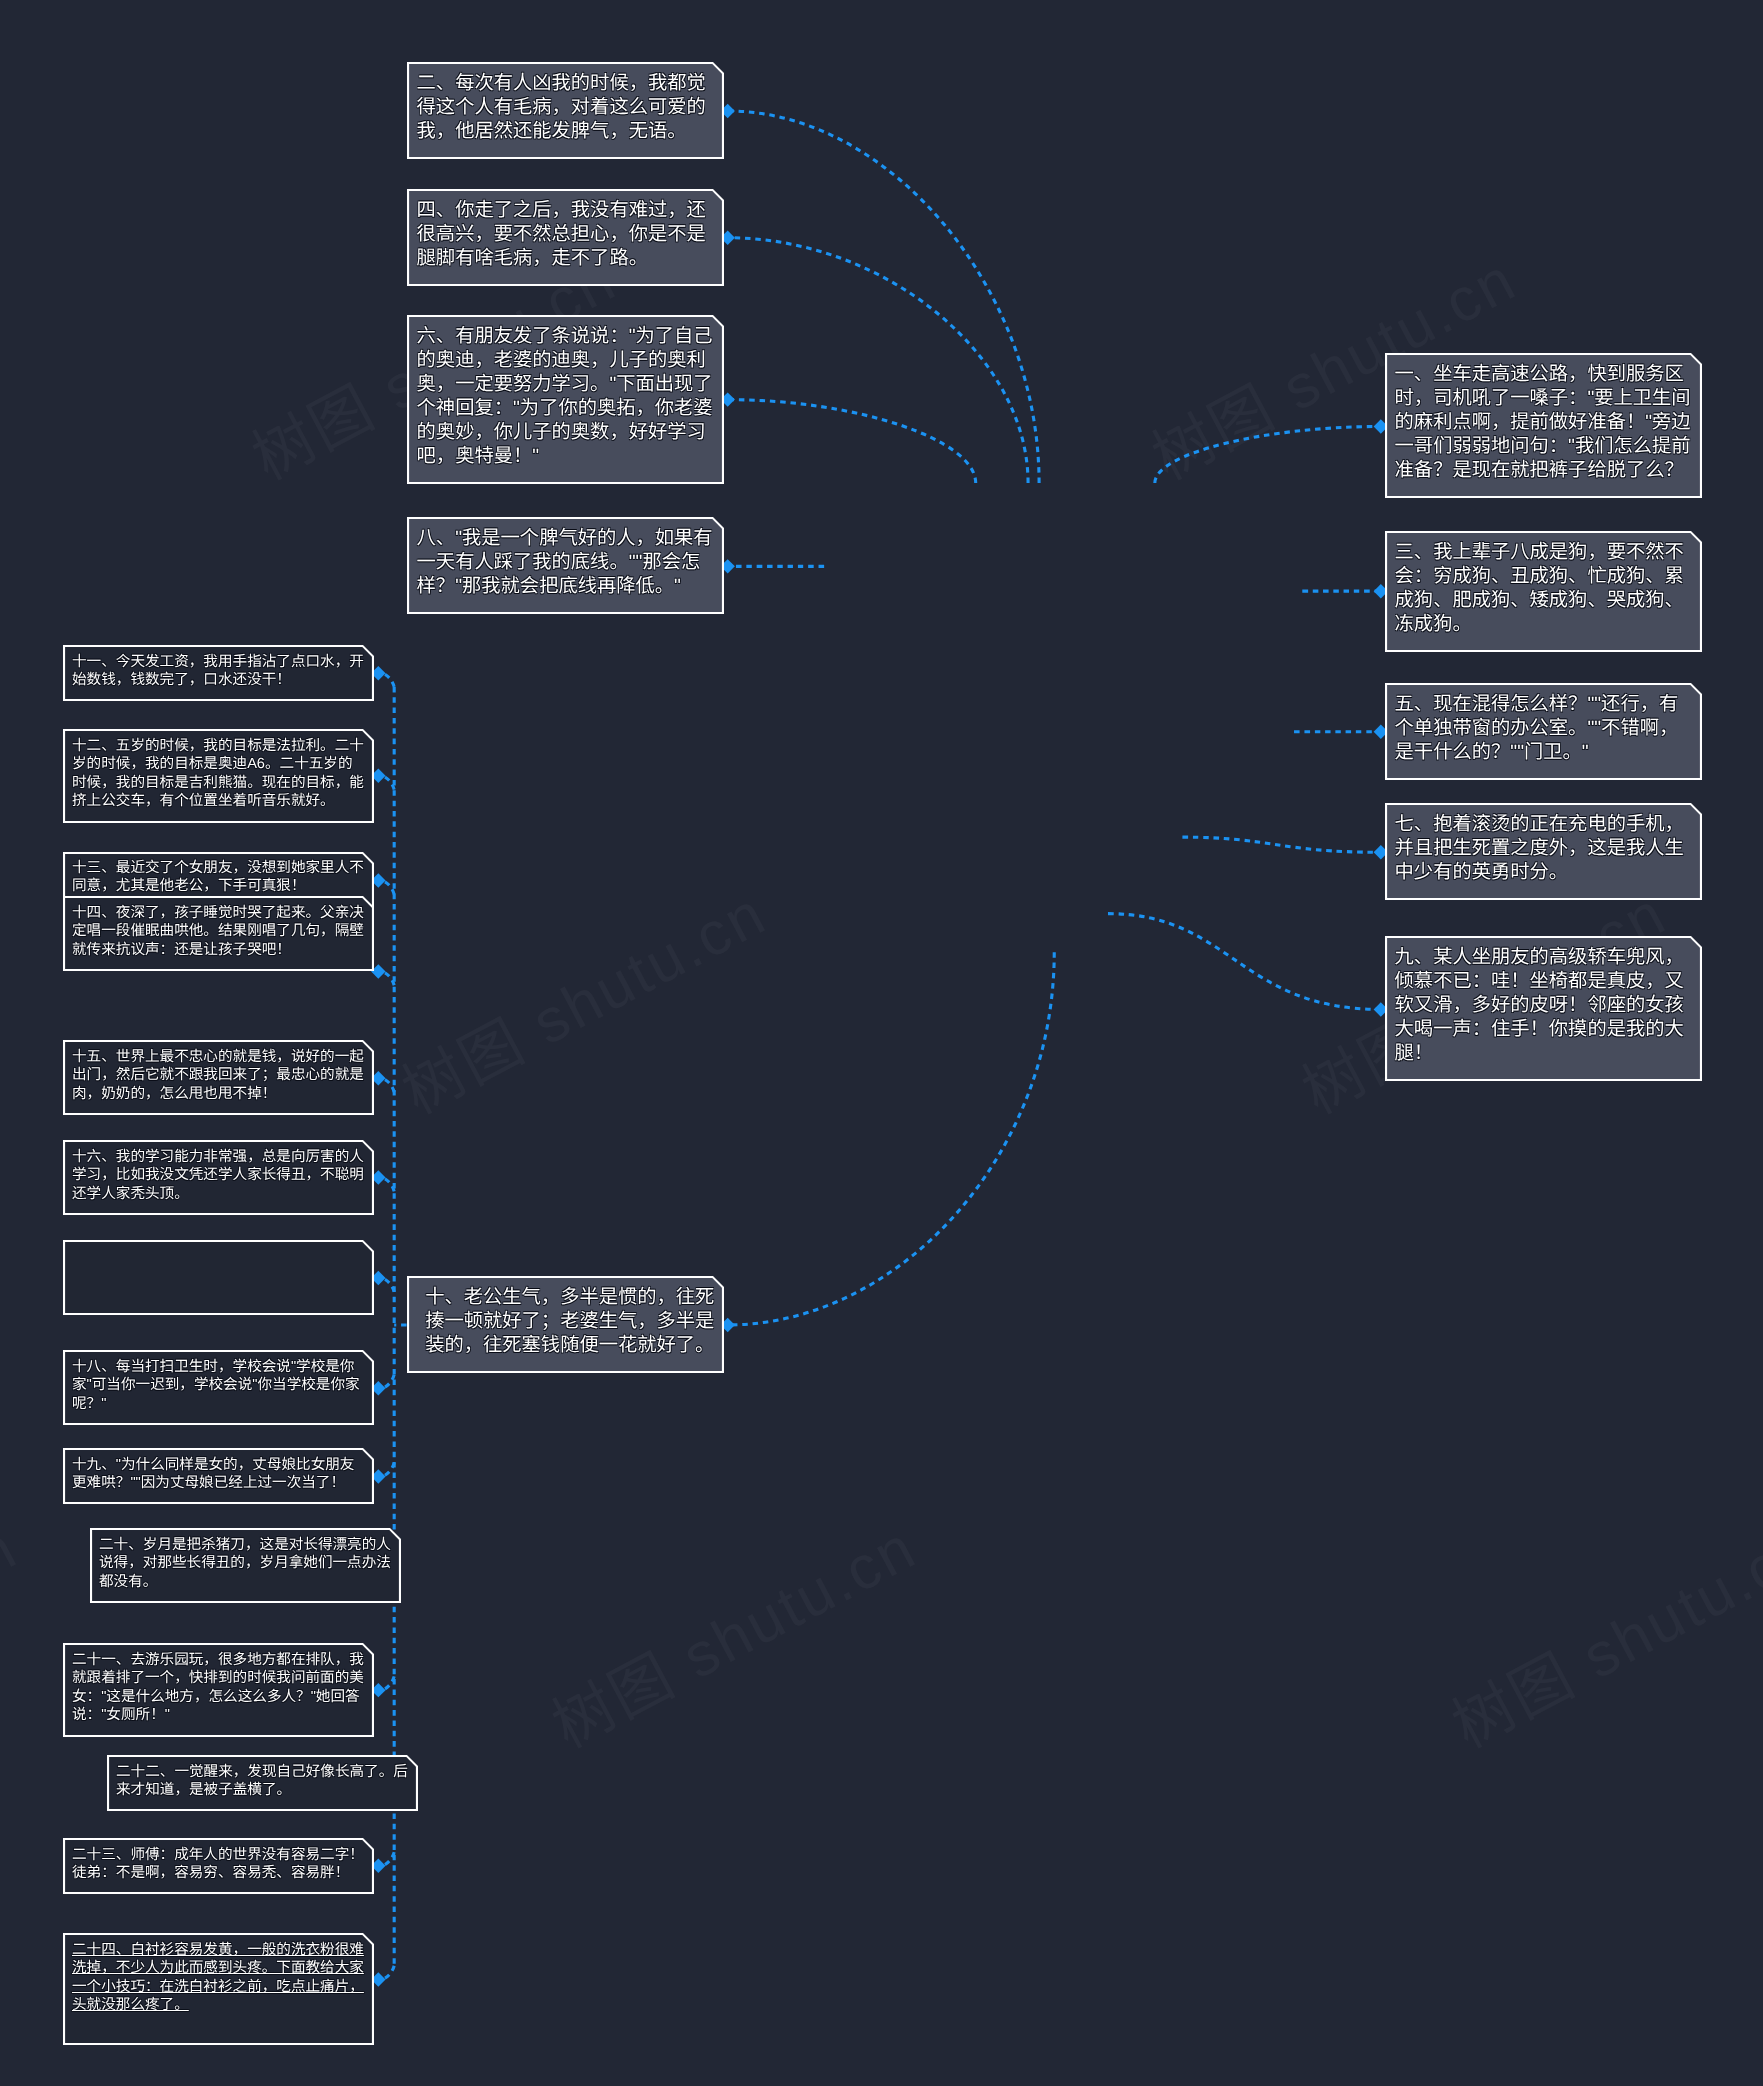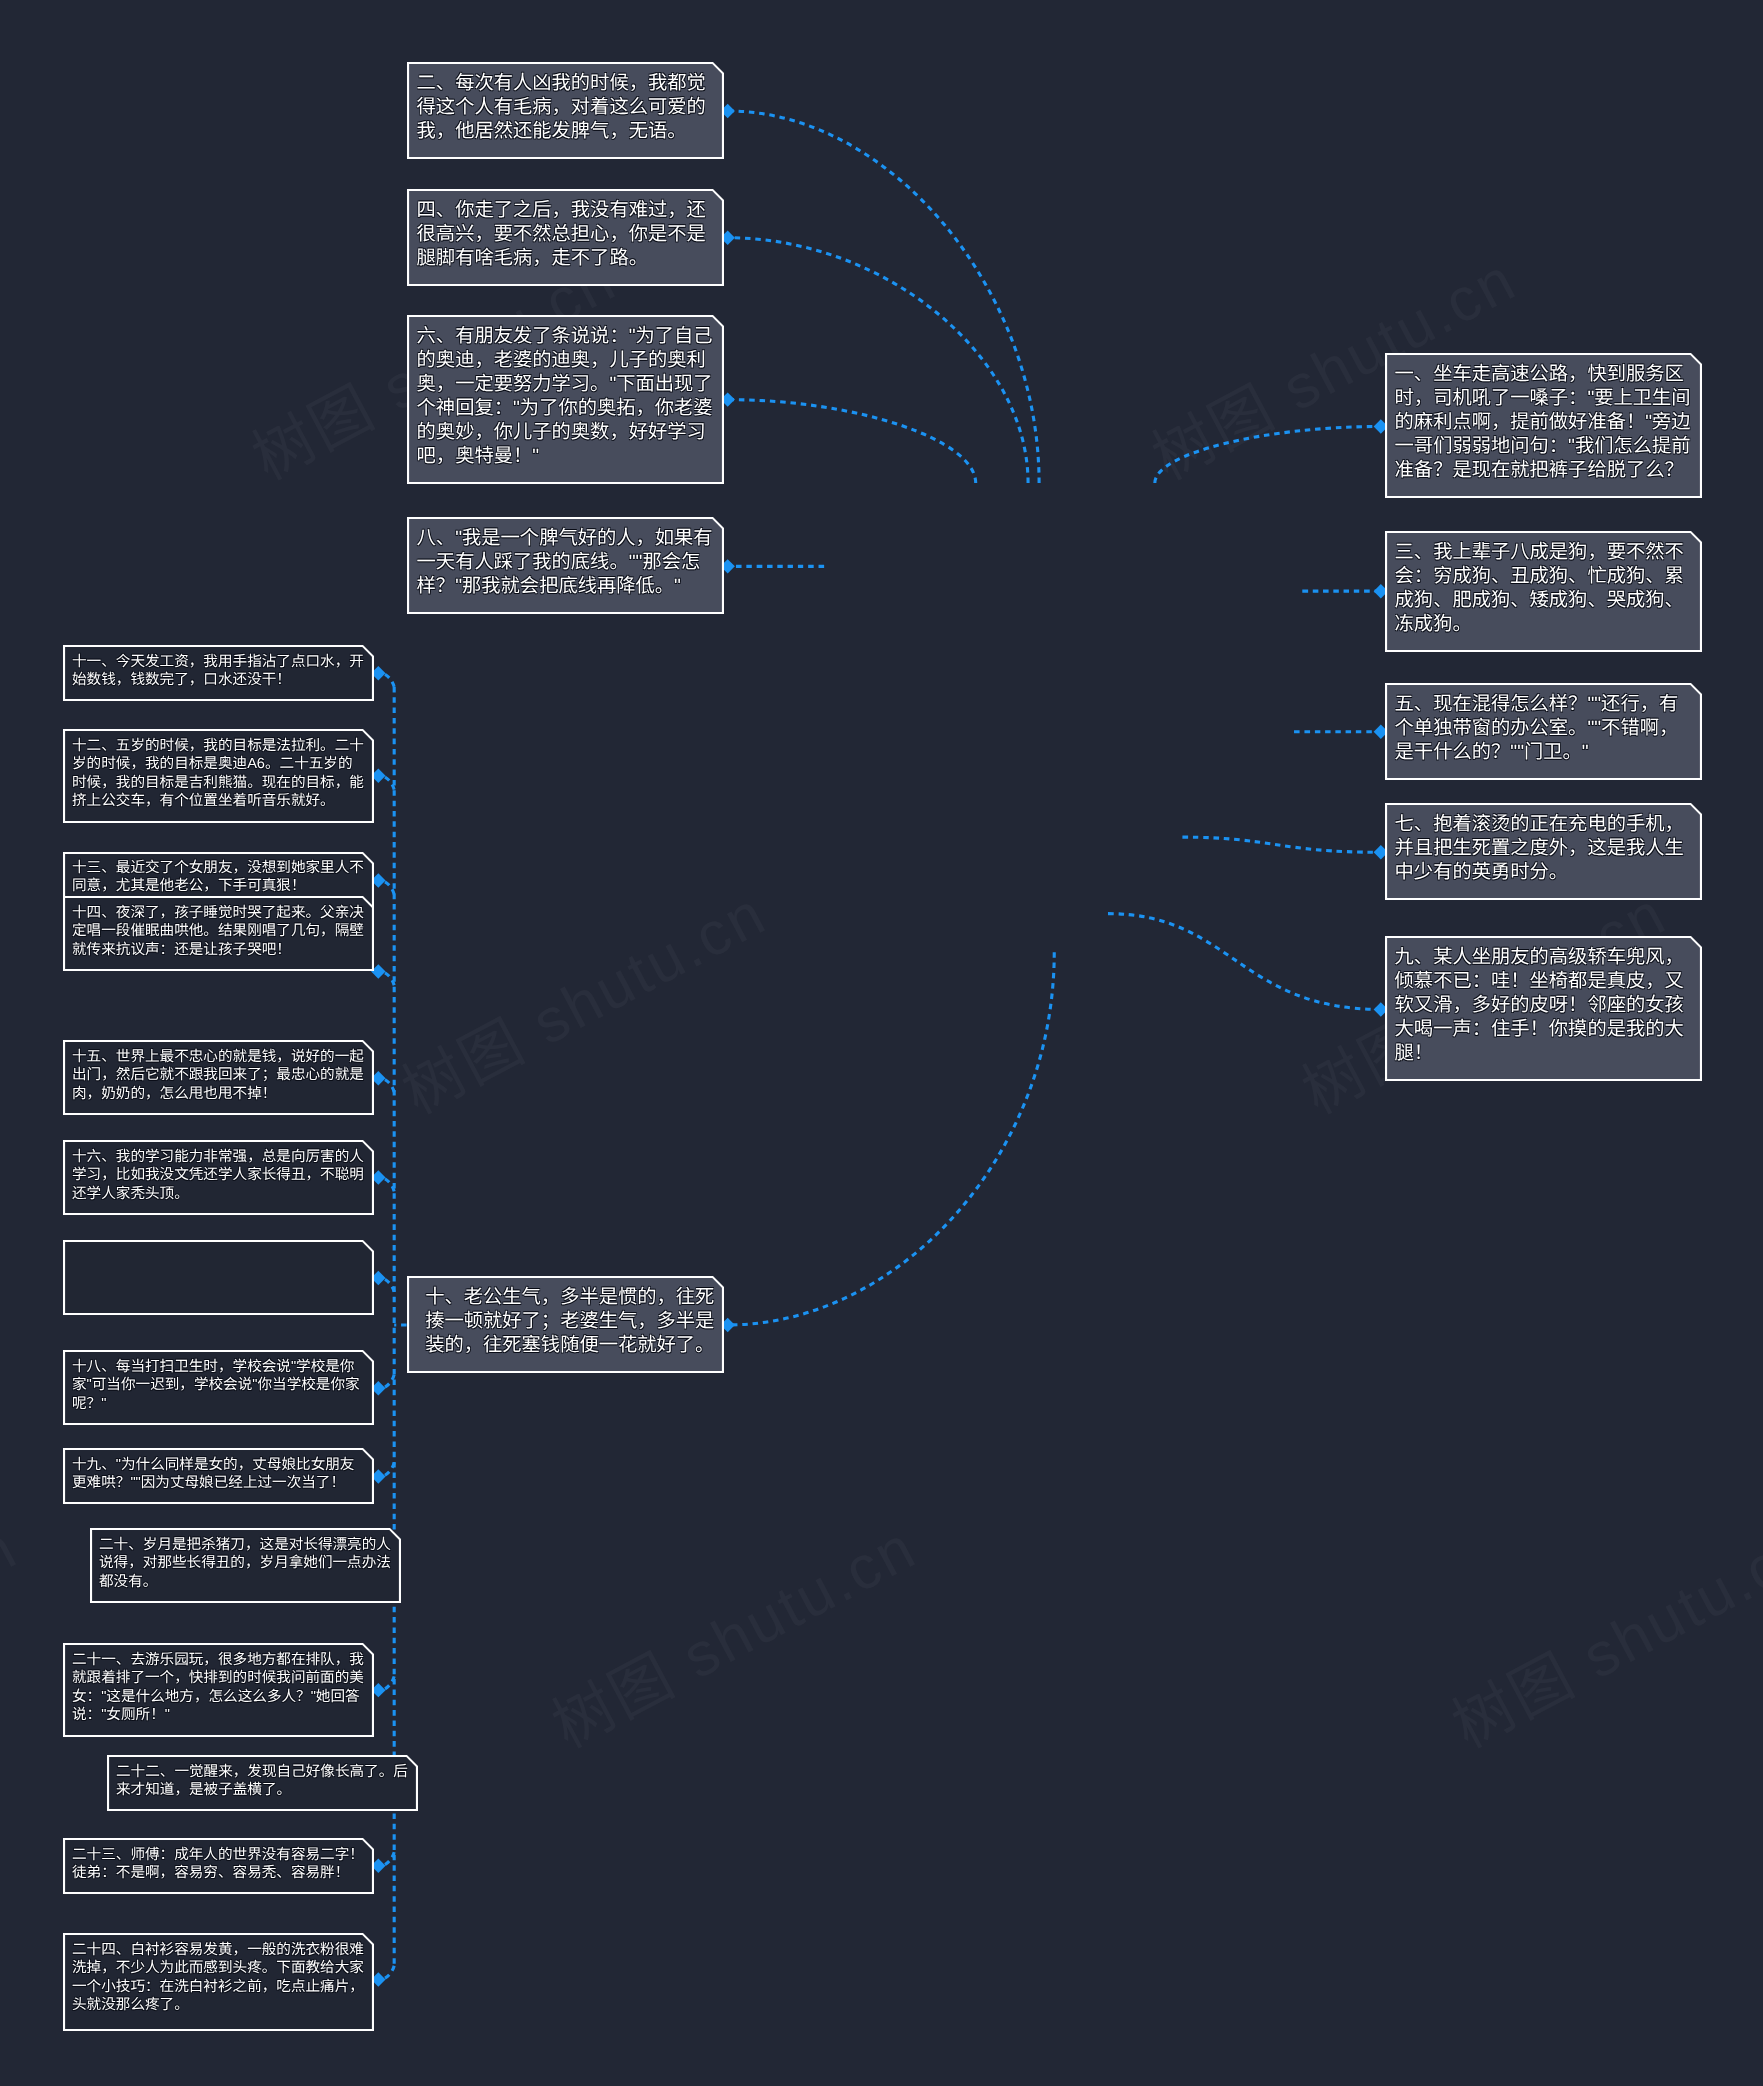--- a/index.html
+++ b/index.html
@@ -212,19 +212,19 @@
         <span class="txt">二十一、去游乐园玩，很多地方都在排队，我就跟着排了一个，快排到的时候我问前面的美女："这是什么地方，怎么这么多人？"她回答说："女厕所！"</span>
       </div>
       <div class="node sub" style="left: 63px; top: 1755px; height: 56px; margin-left: 44px;">
         <div class="fill"></div>
         <span class="txt">二十二、一觉醒来，发现自己好像长高了。后来才知道，是被子盖横了。</span>
       </div>
       <div class="node sub" style="left: 63px; top: 1838px; height: 56px;">
         <div class="fill"></div>
         <span class="txt">二十三、师傅：成年人的世界没有容易二字！徒弟：不是啊，容易穷、容易秃、容易胖！</span>
       </div>
-      <div class="node sub" style="left: 63px; top: 1933px; height: 98px;">
+      <div class="node sub" style="left: 63px; top: 1933px; height: 112px; text-decoration: underline;">
         <div class="fill"></div>
         <span class="txt">二十四、白衬衫容易发黄，一般的洗衣粉很难洗掉，不少人为此而感到头疼。下面教给大家一个小技巧：在洗白衬衫之前，吃点止痛片，头就没那么疼了。</span>
       </div>
     </div>
 </div>
 
 
 </body></html>

